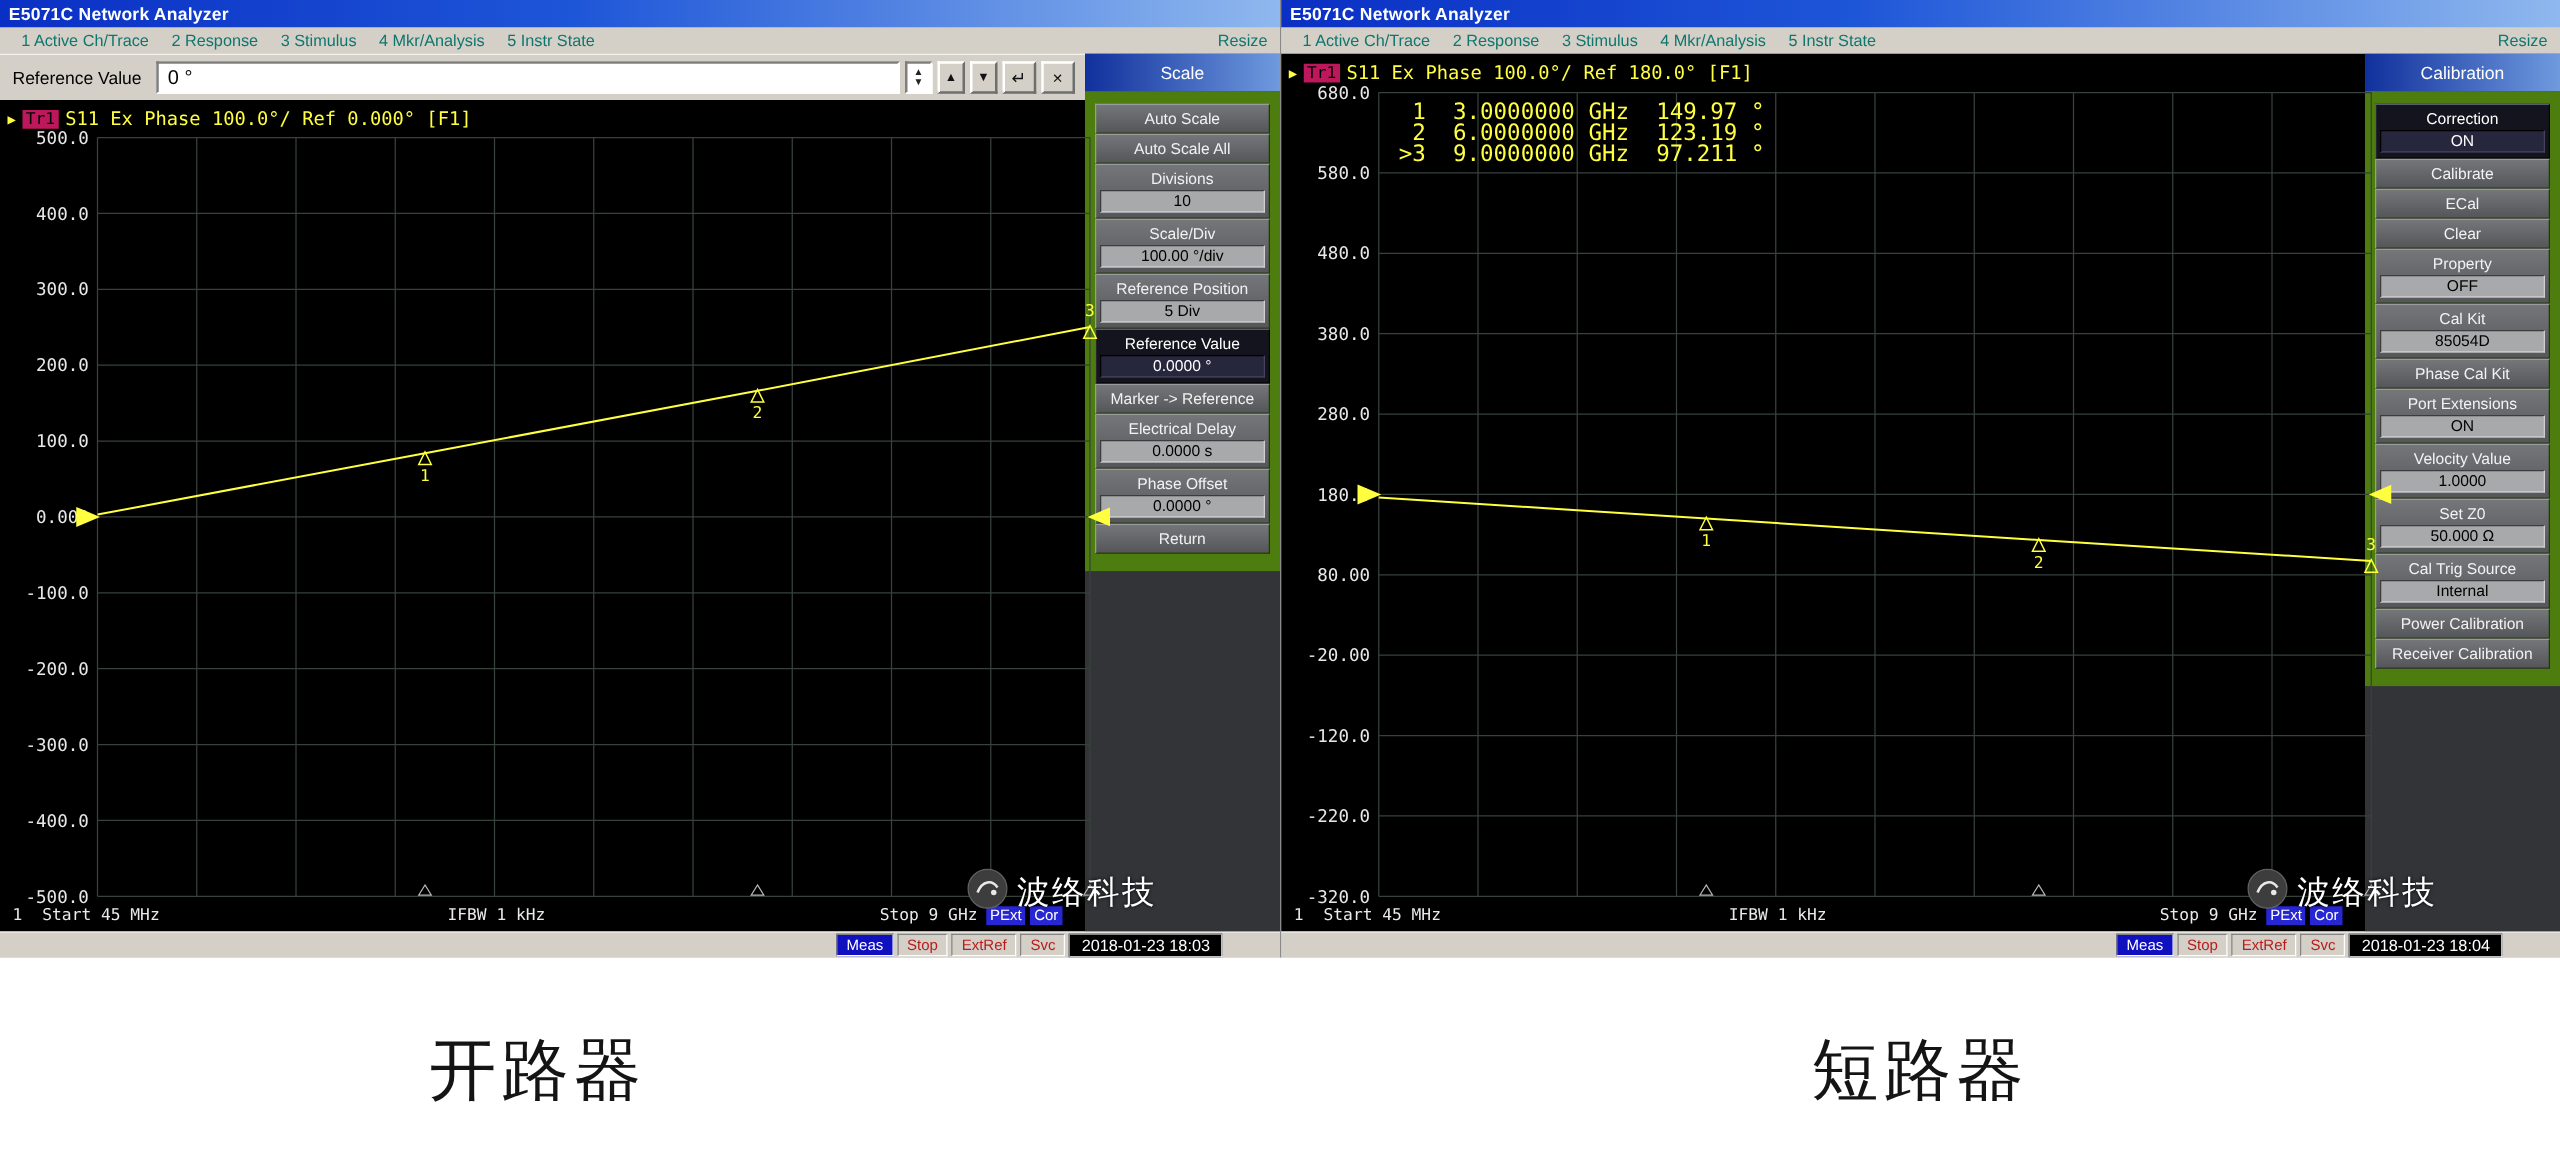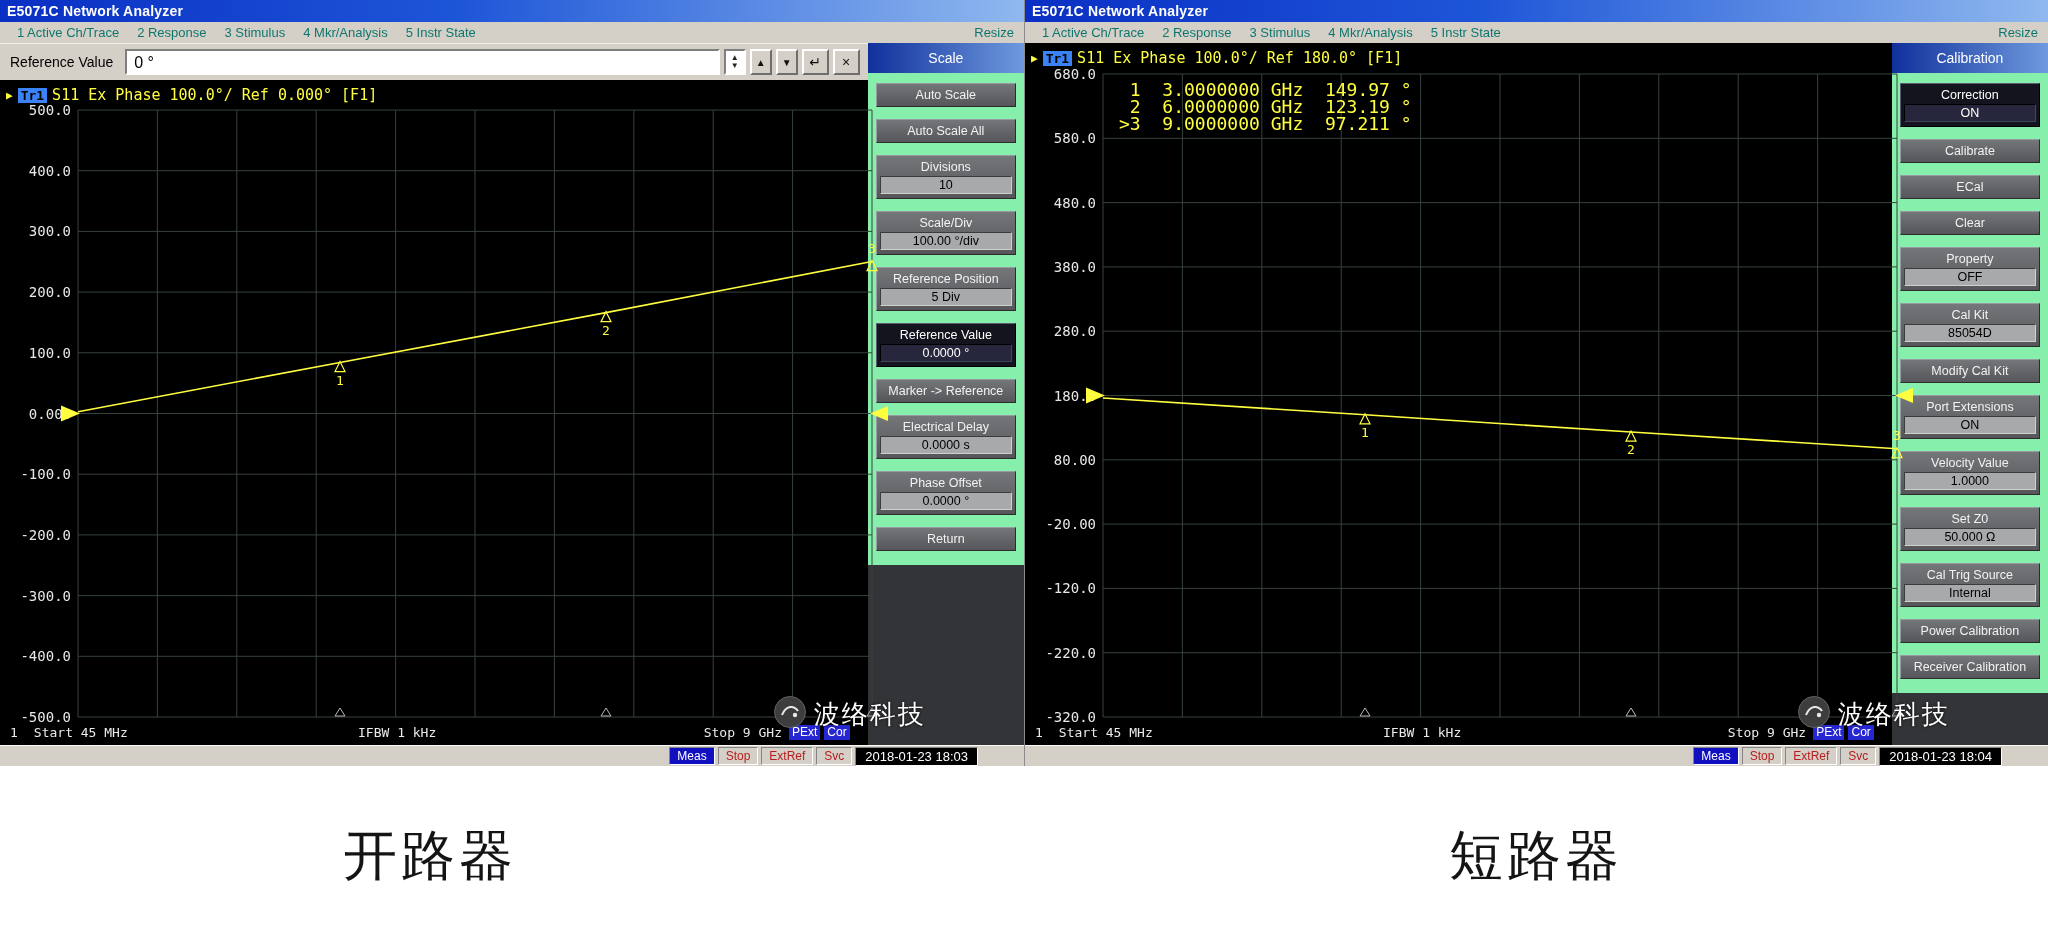--- a/index.html
+++ b/index.html
@@ -25,35 +25,35 @@
   .entry-input{flex:1;height:26px;background:#fff;border:2px solid;border-color:#7f7f7f #fff #fff #7f7f7f;font-size:16px;color:#000;padding:1px 7px;line-height:21px}
   .spinbox{width:22px;height:26px;background:#fff;border:2px solid;border-color:#7f7f7f #fff #fff #7f7f7f;display:flex;flex-direction:column;align-items:center;justify-content:center;line-height:8px;cursor:pointer}
   .spinbox span{font-size:8px;color:#222}
   .entry-btn{width:22px;height:26px;background:#d4d0c8;border:2px solid;border-color:#fff #6e6e6e #6e6e6e #fff;font-size:10px;color:#111;display:flex;align-items:center;justify-content:center;cursor:pointer}
   .entry-btn.wide{width:27px;font-size:14px}
 
   .graph-area{position:relative;background:#000;flex:1}
   svg.chart{position:absolute;left:0;top:0}
   .trace-label{position:absolute;top:6px;left:6px;display:flex;align-items:center;gap:5px;font-family:"DejaVu Sans Mono",monospace;font-size:15px;color:#ffff40;z-index:3;white-space:nowrap}
   .trace-arrow{font-size:11px}
-  .tr-badge{background:#3b82f6;color:#000;padding:0 3px;font-weight:bold;font-size:13px}
+  .tr-badge{background:#be185d;color:#000;padding:0 3px;font-weight:normal;font-size:13px}
   .marker-readout{position:absolute;top:38px;left:94px;z-index:3;font-family:"DejaVu Sans Mono",monospace;font-size:18px;color:#ffff40;line-height:17px;white-space:pre}
   .bottom-strip{position:absolute;left:0;right:0;bottom:4px;height:18px;display:flex;align-items:center;padding:0 10px;font-family:"DejaVu Sans Mono",monospace;font-size:13px;color:#eaeaea;z-index:3}
   .bs-start{margin-left:16px}
   .bs-ifbw{position:absolute;left:358px}
   .bs-right{margin-left:auto;display:flex;align-items:center;gap:7px;padding-right:8px}
   .badges{display:flex;gap:4px}
   .blue-badge{background:#2626d2;color:#fff;font-family:"Liberation Sans",sans-serif;font-size:12px;padding:1px 3px;line-height:13px}
 
   .watermark{position:absolute;right:-58px;bottom:12px;display:flex;align-items:center;gap:7px;z-index:30}
   .wm-text{color:#fff;font-size:26px;font-family:"DejaVu Sans",sans-serif;letter-spacing:2px;text-shadow:0 0 3px #000;white-space:nowrap}
 
   .sidebar{width:160px;background:#45464b;display:flex;flex-direction:column}
   .sidebar-header{height:30px;flex:0 0 30px;background:linear-gradient(90deg,#10309c,#6f9ade);color:#fff;font-size:14px;display:flex;align-items:center;justify-content:center}
-  .softkeys{flex:0 0 auto;background:#86efac;padding:10px 8px 14px;display:flex;flex-direction:column;gap:12px}
+  .softkeys{flex:0 0 auto;background:#4d7c0f;padding:10px 8px 14px;display:flex;flex-direction:column;}
   .softkey{background:linear-gradient(#74767a,#55565a);border:1px solid;border-color:#9a9b9e #2c2c2e #2c2c2e #9a9b9e;color:#f2f2f2;text-align:center;padding:4px 3px;cursor:pointer}
   .sk-label{font-size:12.5px;line-height:14px}
   .sk-value{margin-top:2px;background:#a8a9ab;color:#000;border:1px solid;border-color:#3c3c3e #cfcfd1 #cfcfd1 #3c3c3e;font-size:12.5px;line-height:16px;height:18px;overflow:hidden}
   .softkey.selected{background:#14141e;border-color:#5a5a70 #000 #000 #5a5a70;color:#fff}
   .softkey.selected .sk-value{background:#26263c;color:#fff;border-color:#000 #44445e #44445e #000}
   .sidebar-filler{flex:1;background:#333438}
 
   .statusbar{height:21px;background:#d4d0c8;display:flex;align-items:center;justify-content:flex-end;padding:0 46px 0 4px;gap:3px;border-top:1px solid #fbfaf6}
   .seg{font-size:12px;padding:1px 7px;border:1px solid;border-color:#848484 #fff #fff #848484;line-height:14px}
   .seg-active{background:#1010c0;color:#fff}
@@ -335,21 +335,21 @@
               </div>
               <div class="softkey">
                 <div class="sk-label">Property</div>
                 <div class="sk-value">OFF</div>
               </div>
               <div class="softkey">
                 <div class="sk-label">Cal Kit</div>
                 <div class="sk-value">85054D</div>
               </div>
               <div class="softkey">
-                <div class="sk-label">Modify Cal Kit</div>
+                <div class="sk-label">Phase Cal Kit</div>
               </div>
               <div class="softkey">
                 <div class="sk-label">Port Extensions</div>
                 <div class="sk-value">ON</div>
               </div>
               <div class="softkey">
                 <div class="sk-label">Velocity Value</div>
                 <div class="sk-value">1.0000</div>
               </div>
               <div class="softkey">

